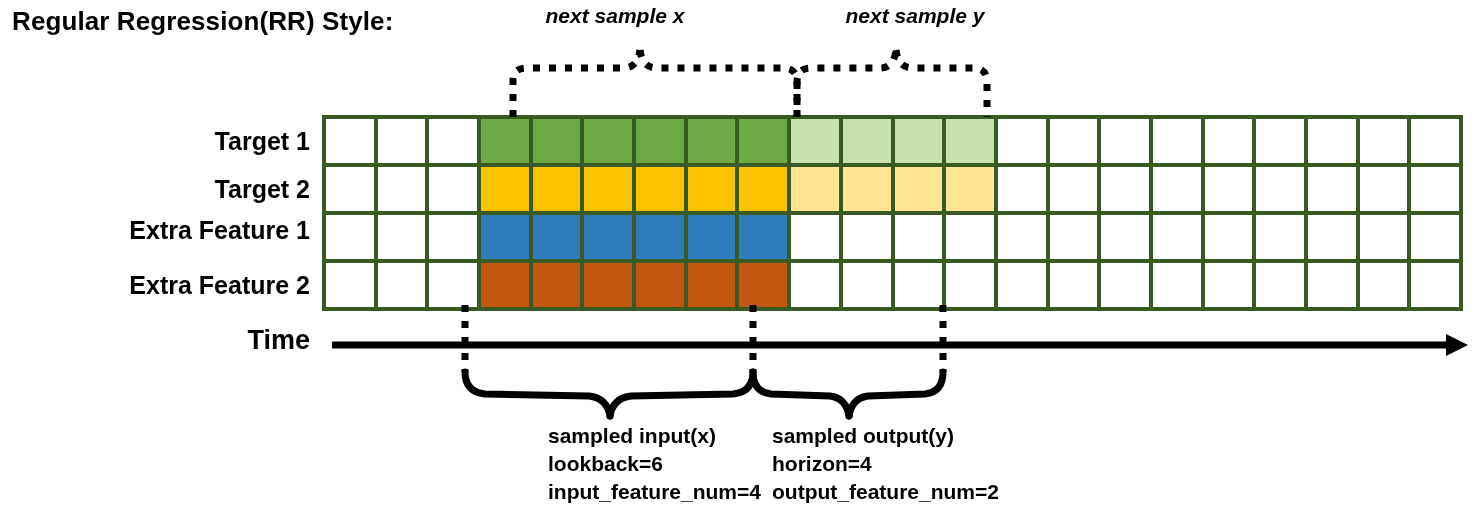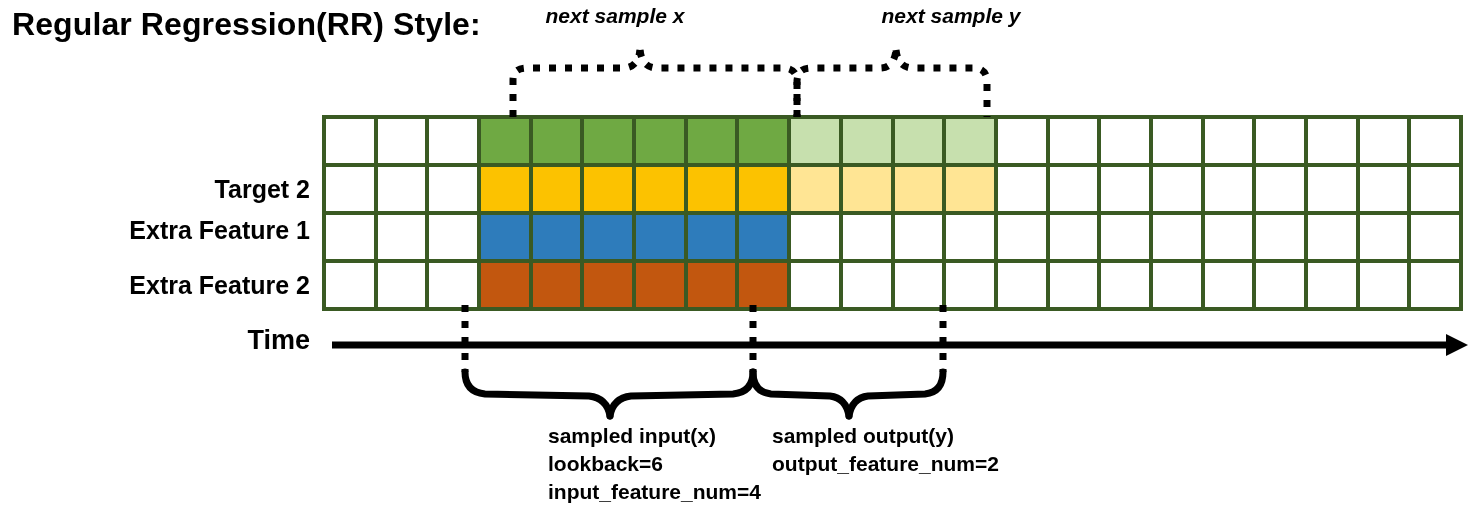--- a/index.html
+++ b/index.html
@@ -1,21 +1,21 @@
 <!DOCTYPE html>
 <html><head>
 <meta charset="utf-8">
 <style>
   html,body{margin:0;padding:0;background:#ffffff;}
   body{width:1476px;height:516px;position:relative;overflow:hidden;
        font-family:"Liberation Sans",sans-serif;color:#000;}
   .abs{position:absolute;}
 
   
-  #title{left:12px;top:6px;font-size:32px;font-weight:600;letter-spacing:.1px;white-space:nowrap;}
+  #title{left:12px;top:6px;font-size:26px;font-weight:600;letter-spacing:.1px;white-space:nowrap;}
 
   
   .rowlabel{right:0;width:310px;text-align:right;font-size:25px;font-weight:700;
             height:48px;line-height:48px;white-space:nowrap;}
   #labels{left:0;top:117px;width:310px;height:192px;}
 
   
   #grid{left:322px;top:115px;width:1141px;height:196px;
         background:#3A5A23;display:grid;
         grid-template-columns:repeat(22,1fr);grid-template-rows:repeat(4,1fr);
@@ -31,32 +31,33 @@
   
   #time-label{left:180px;top:325px;width:130px;text-align:right;
               font-size:27px;font-weight:700;}
 
   
   .ovl{left:0;top:0;width:1476px;height:516px;pointer-events:none;}
 
   
   .topcap{font-size:21px;font-style:italic;font-weight:600;white-space:nowrap;text-align:center;}
   #cap-x{left:470px;top:4px;width:290px;}
-  #cap-y{left:806px;top:4px;width:290px;}
+  #cap-y{left:770px;top:4px;width:290px;}
 
   .botcap{font-size:21px;font-weight:600;line-height:28px;white-space:nowrap;}
   #cap-in{left:508px;top:422px;margin-left:40px;}
   #cap-out{left:772px;top:422px;}
 </style>
 </head>
 <body>
 
 <div class="abs" id="title">Regular Regression(RR) Style:</div>
 
 <div class="abs" id="labels">
+  <div class="abs rowlabel" style="top:0px;">Target 1</div>
   <div class="abs rowlabel" style="top:48px;padding-left:28px;">Target 2</div>
   <div class="abs rowlabel" style="top:89px;">Extra Feature 1</div>
   <div class="abs rowlabel" style="top:144px;">Extra Feature 2</div>
 </div>
 
 <div class="abs" id="grid">
     <div class="cell"></div>
     <div class="cell"></div>
     <div class="cell"></div>
     <div class="cell c-green"></div>
@@ -182,14 +183,15 @@
   </g>
 </svg>
 
 <div class="abs botcap" id="cap-in">
   <div>sampled input(x)</div>
   <div>lookback=6</div>
   <div>input_feature_num=4</div>
 </div>
 <div class="abs botcap" id="cap-out">
   <div>sampled output(y)</div>
+  <div>horizon=4</div>
   <div>output_feature_num=2</div>
 </div>
 
 </body></html>

